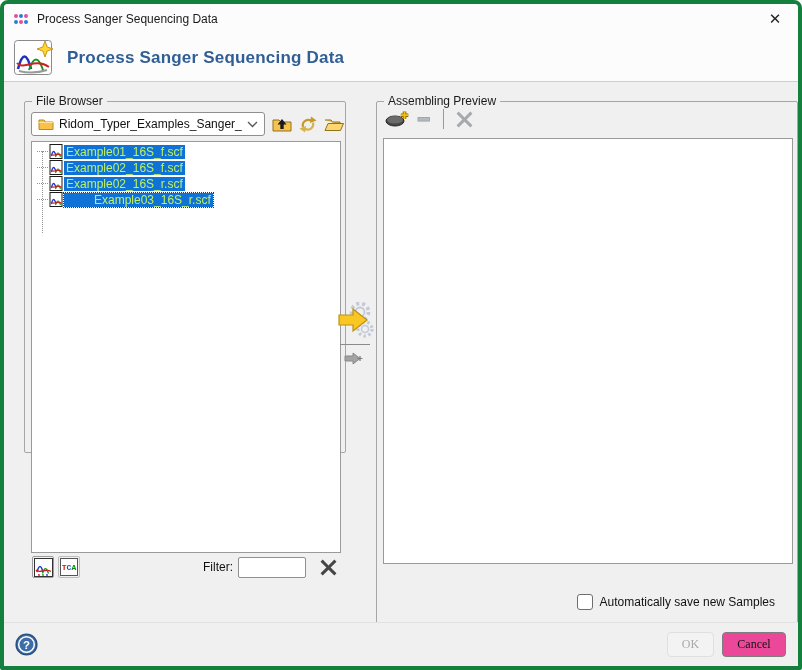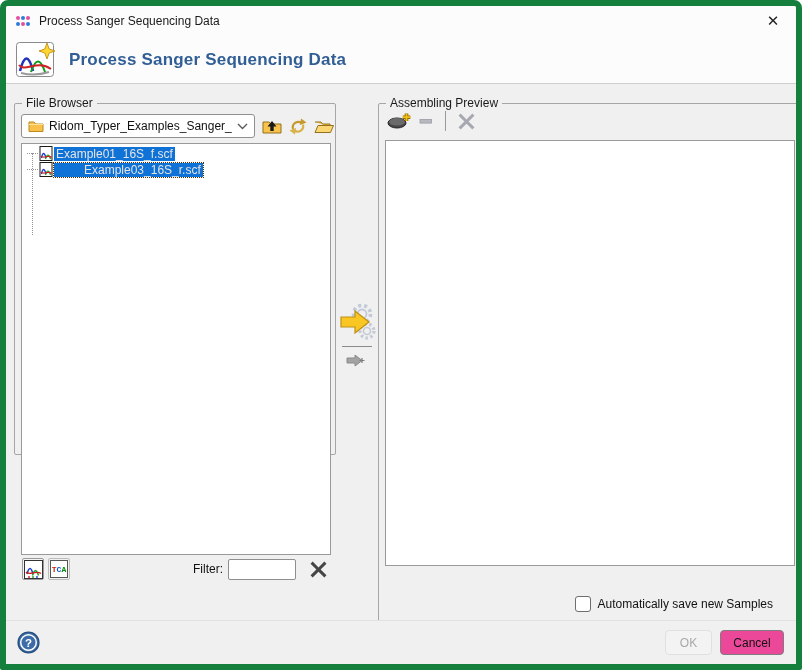--- a/index.html
+++ b/index.html
@@ -1,19 +1,19 @@
 <!DOCTYPE html>
 <html><head>
 <meta charset="utf-8">
 <style>
   * { box-sizing: border-box; margin: 0; padding: 0; }
   html,body { width:802px; height:670px; background:#fff; font-family:"Liberation Sans", sans-serif; }
   #window {
     position:relative; width:802px; height:670px;
-    background:#f0f0f0; border:6px solid #15803d;
+    background:#f0f0f0; border:4px solid #15803d;
     border-radius:8px 8px 2px 2px; overflow:hidden;
   }
   
   .titlebar {
     position:absolute; top:0; left:0; width:100%; height:30px;
     background:#fcfcfc; display:flex; align-items:center; gap:8px; padding-left:9px;
   }
   .titlebar-text { font-size:12px; color:#1a1a1a; }
   .close-btn {
     position:absolute; right:0; top:0; width:46px; height:30px;
@@ -26,21 +26,21 @@
     background:#fcfcfc; border-bottom:1px solid #cfcfcf;
     display:flex; align-items:center; gap:13px; padding-left:10px;
   }
   .header-title { font-size:17px; font-weight:bold; color:#305e95; letter-spacing:.2px; }
   
   .group { position:absolute; border:1px solid #a6a6a6; border-radius:2px; }
   .group-label {
     position:absolute; top:-8px; left:7px; background:#f0f0f0;
     padding:0 4px; font-size:12px; color:#1a1a1a; line-height:15px;
   }
-  #fb-group { left:8px; top:97px; width:322px; height:352px; }
+  #fb-group { left:20px; top:97px; width:322px; height:352px; }
   #ap-group { left:372px; top:97px; width:422px; height:575px; }
   
   .combobox {
     position:absolute; left:6px; top:10px; width:234px; height:24px;
     background:#fff; border:1px solid #8f8f8f; border-radius:3px;
     display:flex; align-items:center; gap:5px; padding:0 6px; font-size:12px; color:#111;
   }
   .combo-text { flex:1; white-space:nowrap; overflow:hidden; }
   .icon-btn { background:transparent; border:none; display:flex; align-items:center; justify-content:center; cursor:default; padding:0; }
   #btn-up      { position:absolute; left:245px; top:11px; width:24px; height:22px; }
@@ -50,21 +50,21 @@
     position:absolute; left:6px; top:39px; width:310px; height:412px;
     background:#fff; border:1px solid #9a9a9a; overflow:hidden; padding-top:2px;
   }
   .tree-vline {
     position:absolute; left:10px; top:9px; height:82px; width:0;
     border-left:1px dotted #949494;
   }
   .file-row { display:flex; align-items:center; height:15px; margin-bottom:1px; padding-left:5px; font-size:12px; }
   .tree-dots { width:11px; border-top:1px dotted #949494; margin-right:1px; }
   .file-icon { width:14px; height:15px; display:flex; margin-right:1px; }
-  .file-label { background:#0f72d7; color:#e5e5e5; padding:0 2px; line-height:14px; white-space:nowrap; }
+  .file-label { background:#0f72d7; color:#bef264; padding:0 2px; line-height:14px; white-space:nowrap; }
   .file-label.focused { outline:1px dotted #5a3000;padding-left:30px; }
   .fb-toggle {
     position:absolute; width:22px; height:22px; top:454px;
     background:#f4f4f4; border:1px solid #9a9a9a; border-radius:2px;
     display:flex; align-items:center; justify-content:center; padding:0;
   }
   #toggle-chroma { left:7px; }
   #toggle-text   { left:33px; border:1px solid #bdbdbd; background:#f0f0f0; }
   .tca-box { width:18px; height:18px; background:#fff; border:1px solid #555; display:flex; align-items:center; justify-content:center; font-size:8px; font-weight:bold; font-family:"Liberation Mono", monospace; letter-spacing:0; }
   .tca-box .t { color:#cc2200; } .tca-box .c { color:#0055cc; } .tca-box .a { color:#008800; }
@@ -99,21 +99,21 @@
   .autosave-label { font-size:12px; color:#111; }
   
   .footer {
     position:absolute; left:0; bottom:0; width:100%; height:44px;
     border-top:1px solid #e2e2e2; background:#f0f0f0;
     display:flex; align-items:center;
   }
   #btn-help { position:absolute; left:11px; top:10px; width:23px; height:23px; }
   .footer-buttons { position:absolute; right:12px; top:9px; display:flex; gap:8px; }
   .btn {
-    height:25px; font-size:12px; border-radius:4px; font-family:Liberation Sans, sans-serif;
+    height:25px; font-size:12px; border-radius:4px; font-family:Liberation Serif, serif;
   }
   #btn-ok { width:47px; background:#f3f3f3; border:1px solid #e0e0e0; color:#a8a8a8; }
   #btn-cancel { width:64px; background:#ec4899; border:1px solid #7e7e7e; color:#111; }
 </style>
 </head>
 <body>
 
 <div id="window">
 
   <div class="titlebar">
@@ -185,20 +185,44 @@
         <span class="tree-dots"></span>
         <span class="file-icon">
           <svg width="14" height="15" viewBox="0 0 13 15">
               <rect x="0.5" y="0.5" width="12" height="14" fill="#fff" stroke="#1a1a1a"></rect>
               <path d="M2 12 Q4 3 6.5 12" stroke="#1f3fd0" fill="none" stroke-width="1.4"></path>
               <path d="M6 13 Q8.5 5 11 13" stroke="#17a01f" fill="none" stroke-width="1.2"></path>
               <path d="M1.5 10 C4 13.5 9 8 12 11.5" stroke="#d01f1f" fill="none" stroke-width="1.2"></path>
             </svg>
         </span>
         <span class="file-label">Example01_16S_f.scf</span>
+      </div>
+      <div class="file-row">
+        <span class="tree-dots"></span>
+        <span class="file-icon">
+          <svg width="14" height="15" viewBox="0 0 13 15">
+              <rect x="0.5" y="0.5" width="12" height="14" fill="#fff" stroke="#1a1a1a"></rect>
+              <path d="M2 12 Q4 3 6.5 12" stroke="#1f3fd0" fill="none" stroke-width="1.4"></path>
+              <path d="M6 13 Q8.5 5 11 13" stroke="#17a01f" fill="none" stroke-width="1.2"></path>
+              <path d="M1.5 10 C4 13.5 9 8 12 11.5" stroke="#d01f1f" fill="none" stroke-width="1.2"></path>
+            </svg>
+        </span>
+        <span class="file-label">Example02_16S_f.scf</span>
+      </div>
+      <div class="file-row">
+        <span class="tree-dots"></span>
+        <span class="file-icon">
+          <svg width="14" height="15" viewBox="0 0 13 15">
+              <rect x="0.5" y="0.5" width="12" height="14" fill="#fff" stroke="#1a1a1a"></rect>
+              <path d="M2 12 Q4 3 6.5 12" stroke="#1f3fd0" fill="none" stroke-width="1.4"></path>
+              <path d="M6 13 Q8.5 5 11 13" stroke="#17a01f" fill="none" stroke-width="1.2"></path>
+              <path d="M1.5 10 C4 13.5 9 8 12 11.5" stroke="#d01f1f" fill="none" stroke-width="1.2"></path>
+            </svg>
+        </span>
+        <span class="file-label">Example02_16S_r.scf</span>
       </div>
       <div class="file-row">
         <span class="tree-dots"></span>
         <span class="file-icon">
           <svg width="14" height="15" viewBox="0 0 13 15">
               <rect x="0.5" y="0.5" width="12" height="14" fill="#fff" stroke="#1a1a1a"></rect>
               <path d="M2 12 Q4 3 6.5 12" stroke="#1f3fd0" fill="none" stroke-width="1.4"></path>
               <path d="M6 13 Q8.5 5 11 13" stroke="#17a01f" fill="none" stroke-width="1.2"></path>
               <path d="M1.5 10 C4 13.5 9 8 12 11.5" stroke="#d01f1f" fill="none" stroke-width="1.2"></path>
             </svg>

